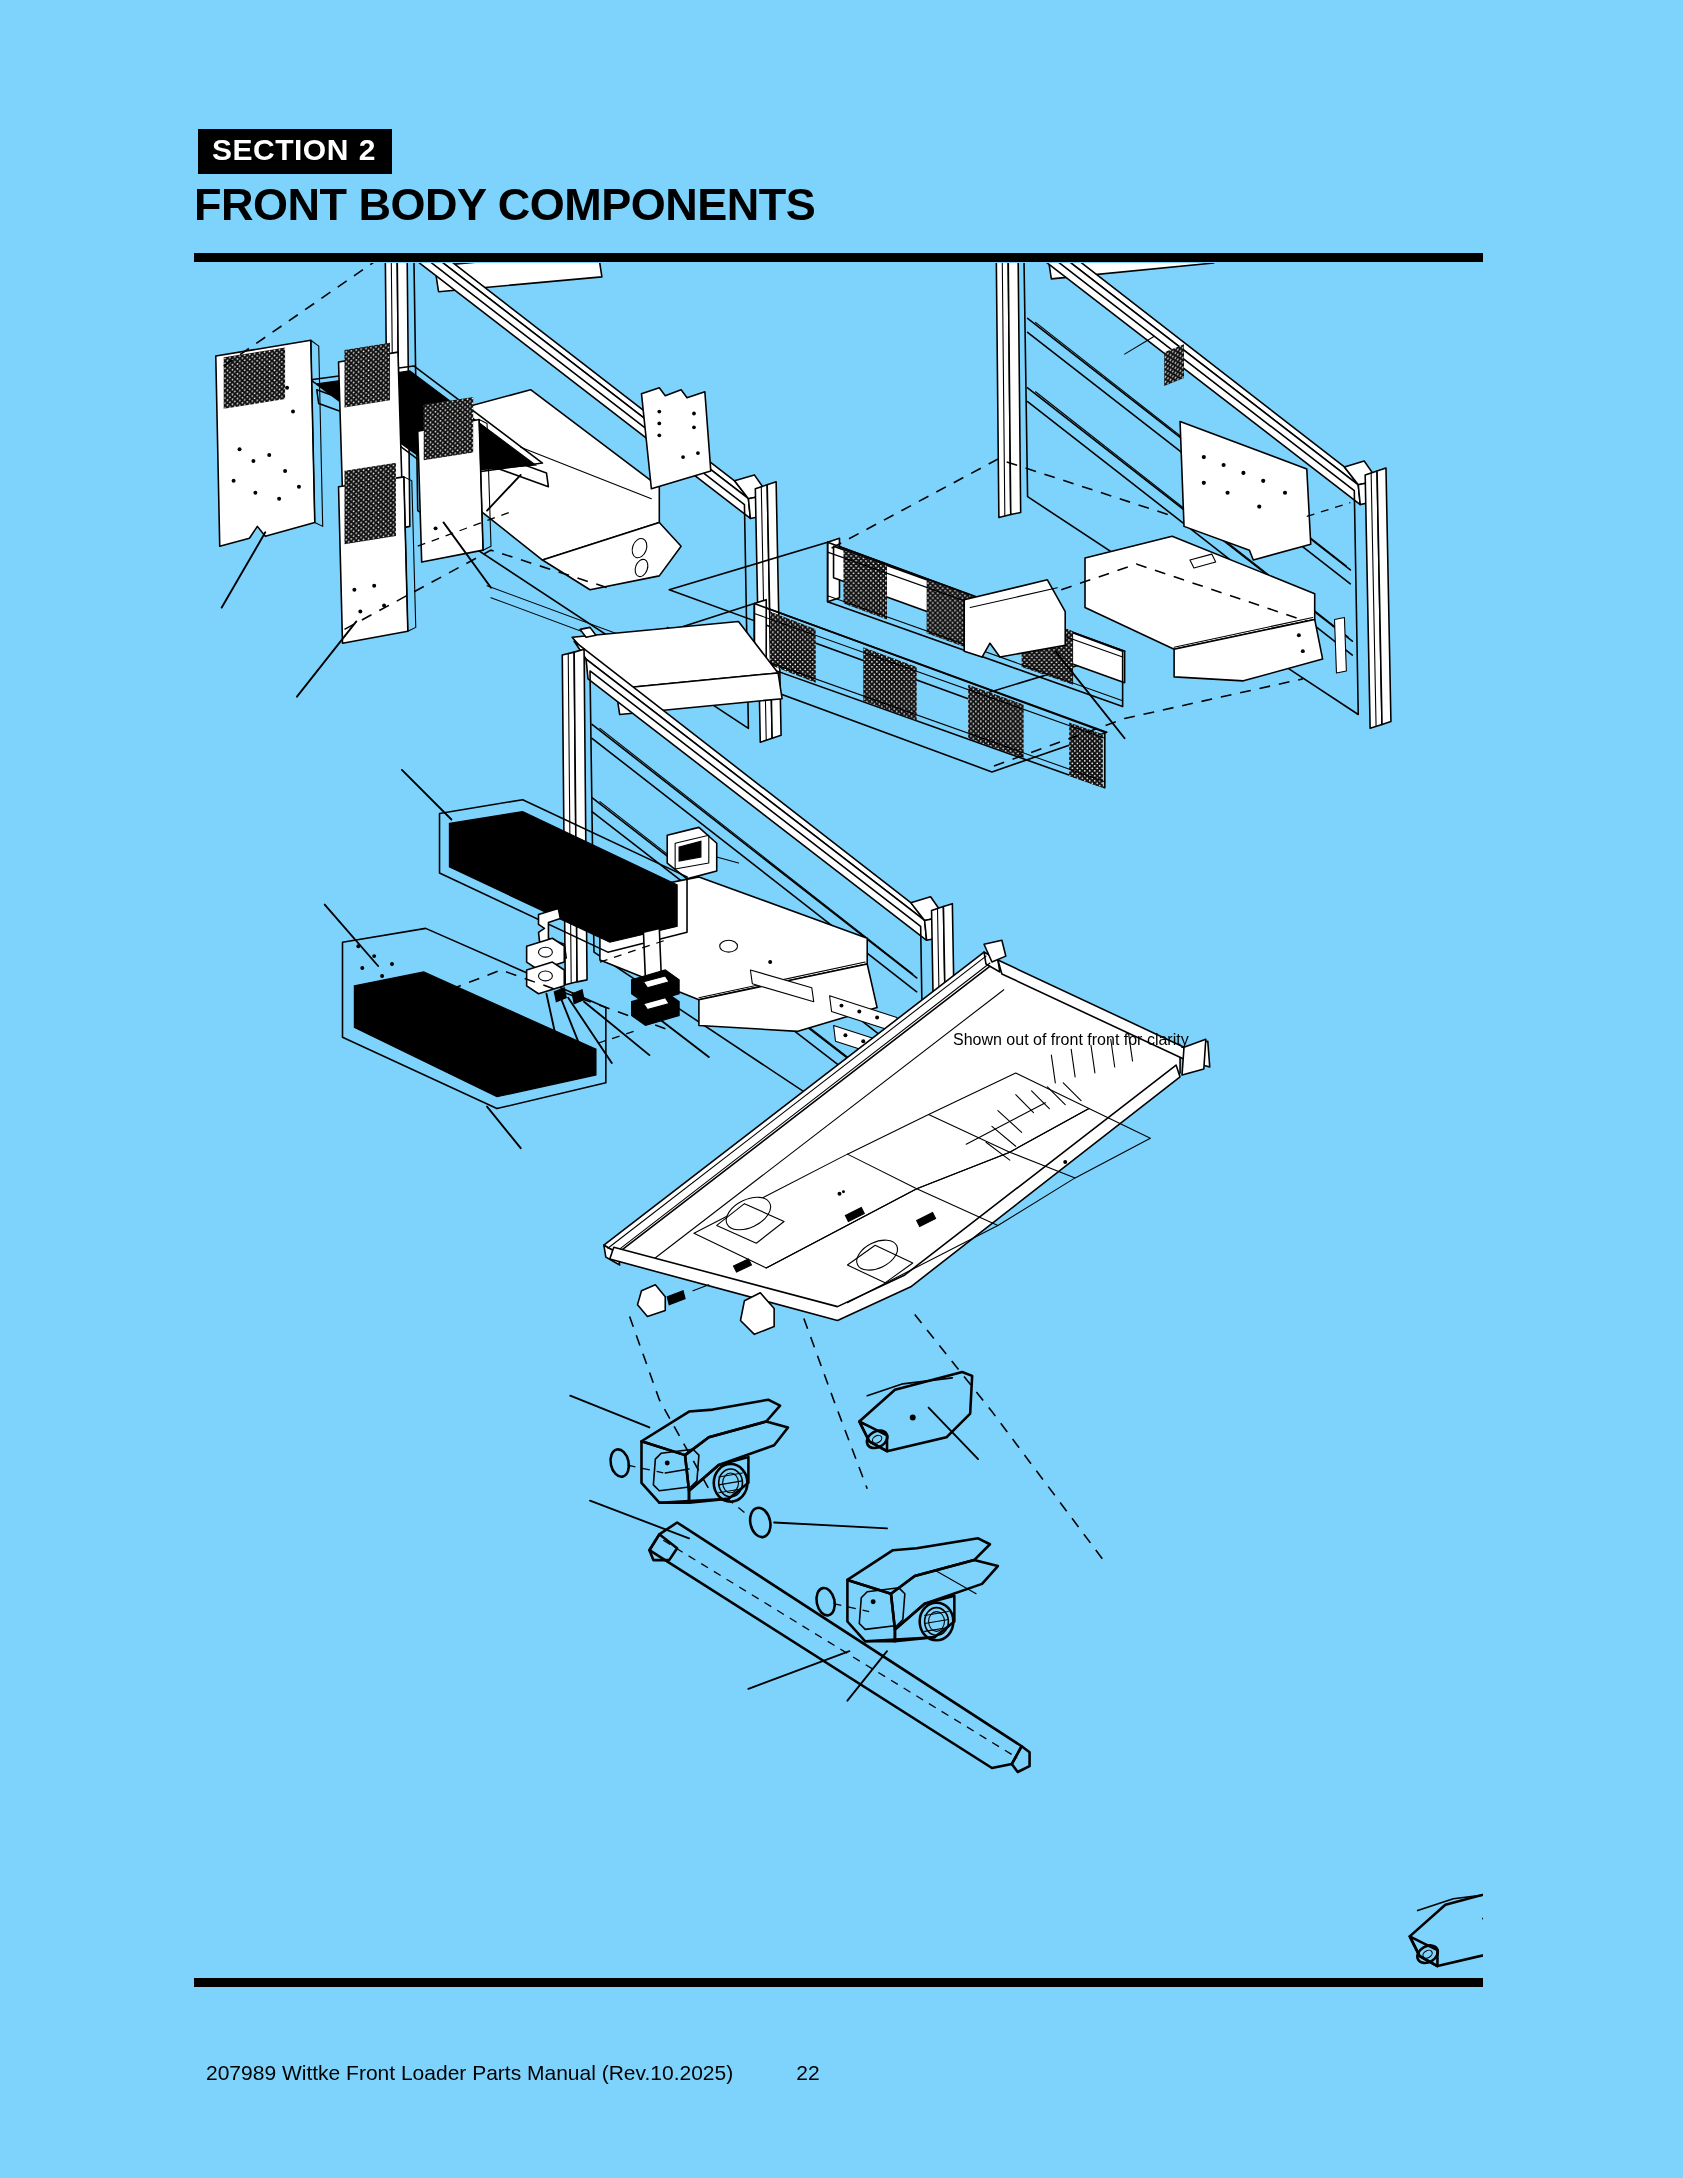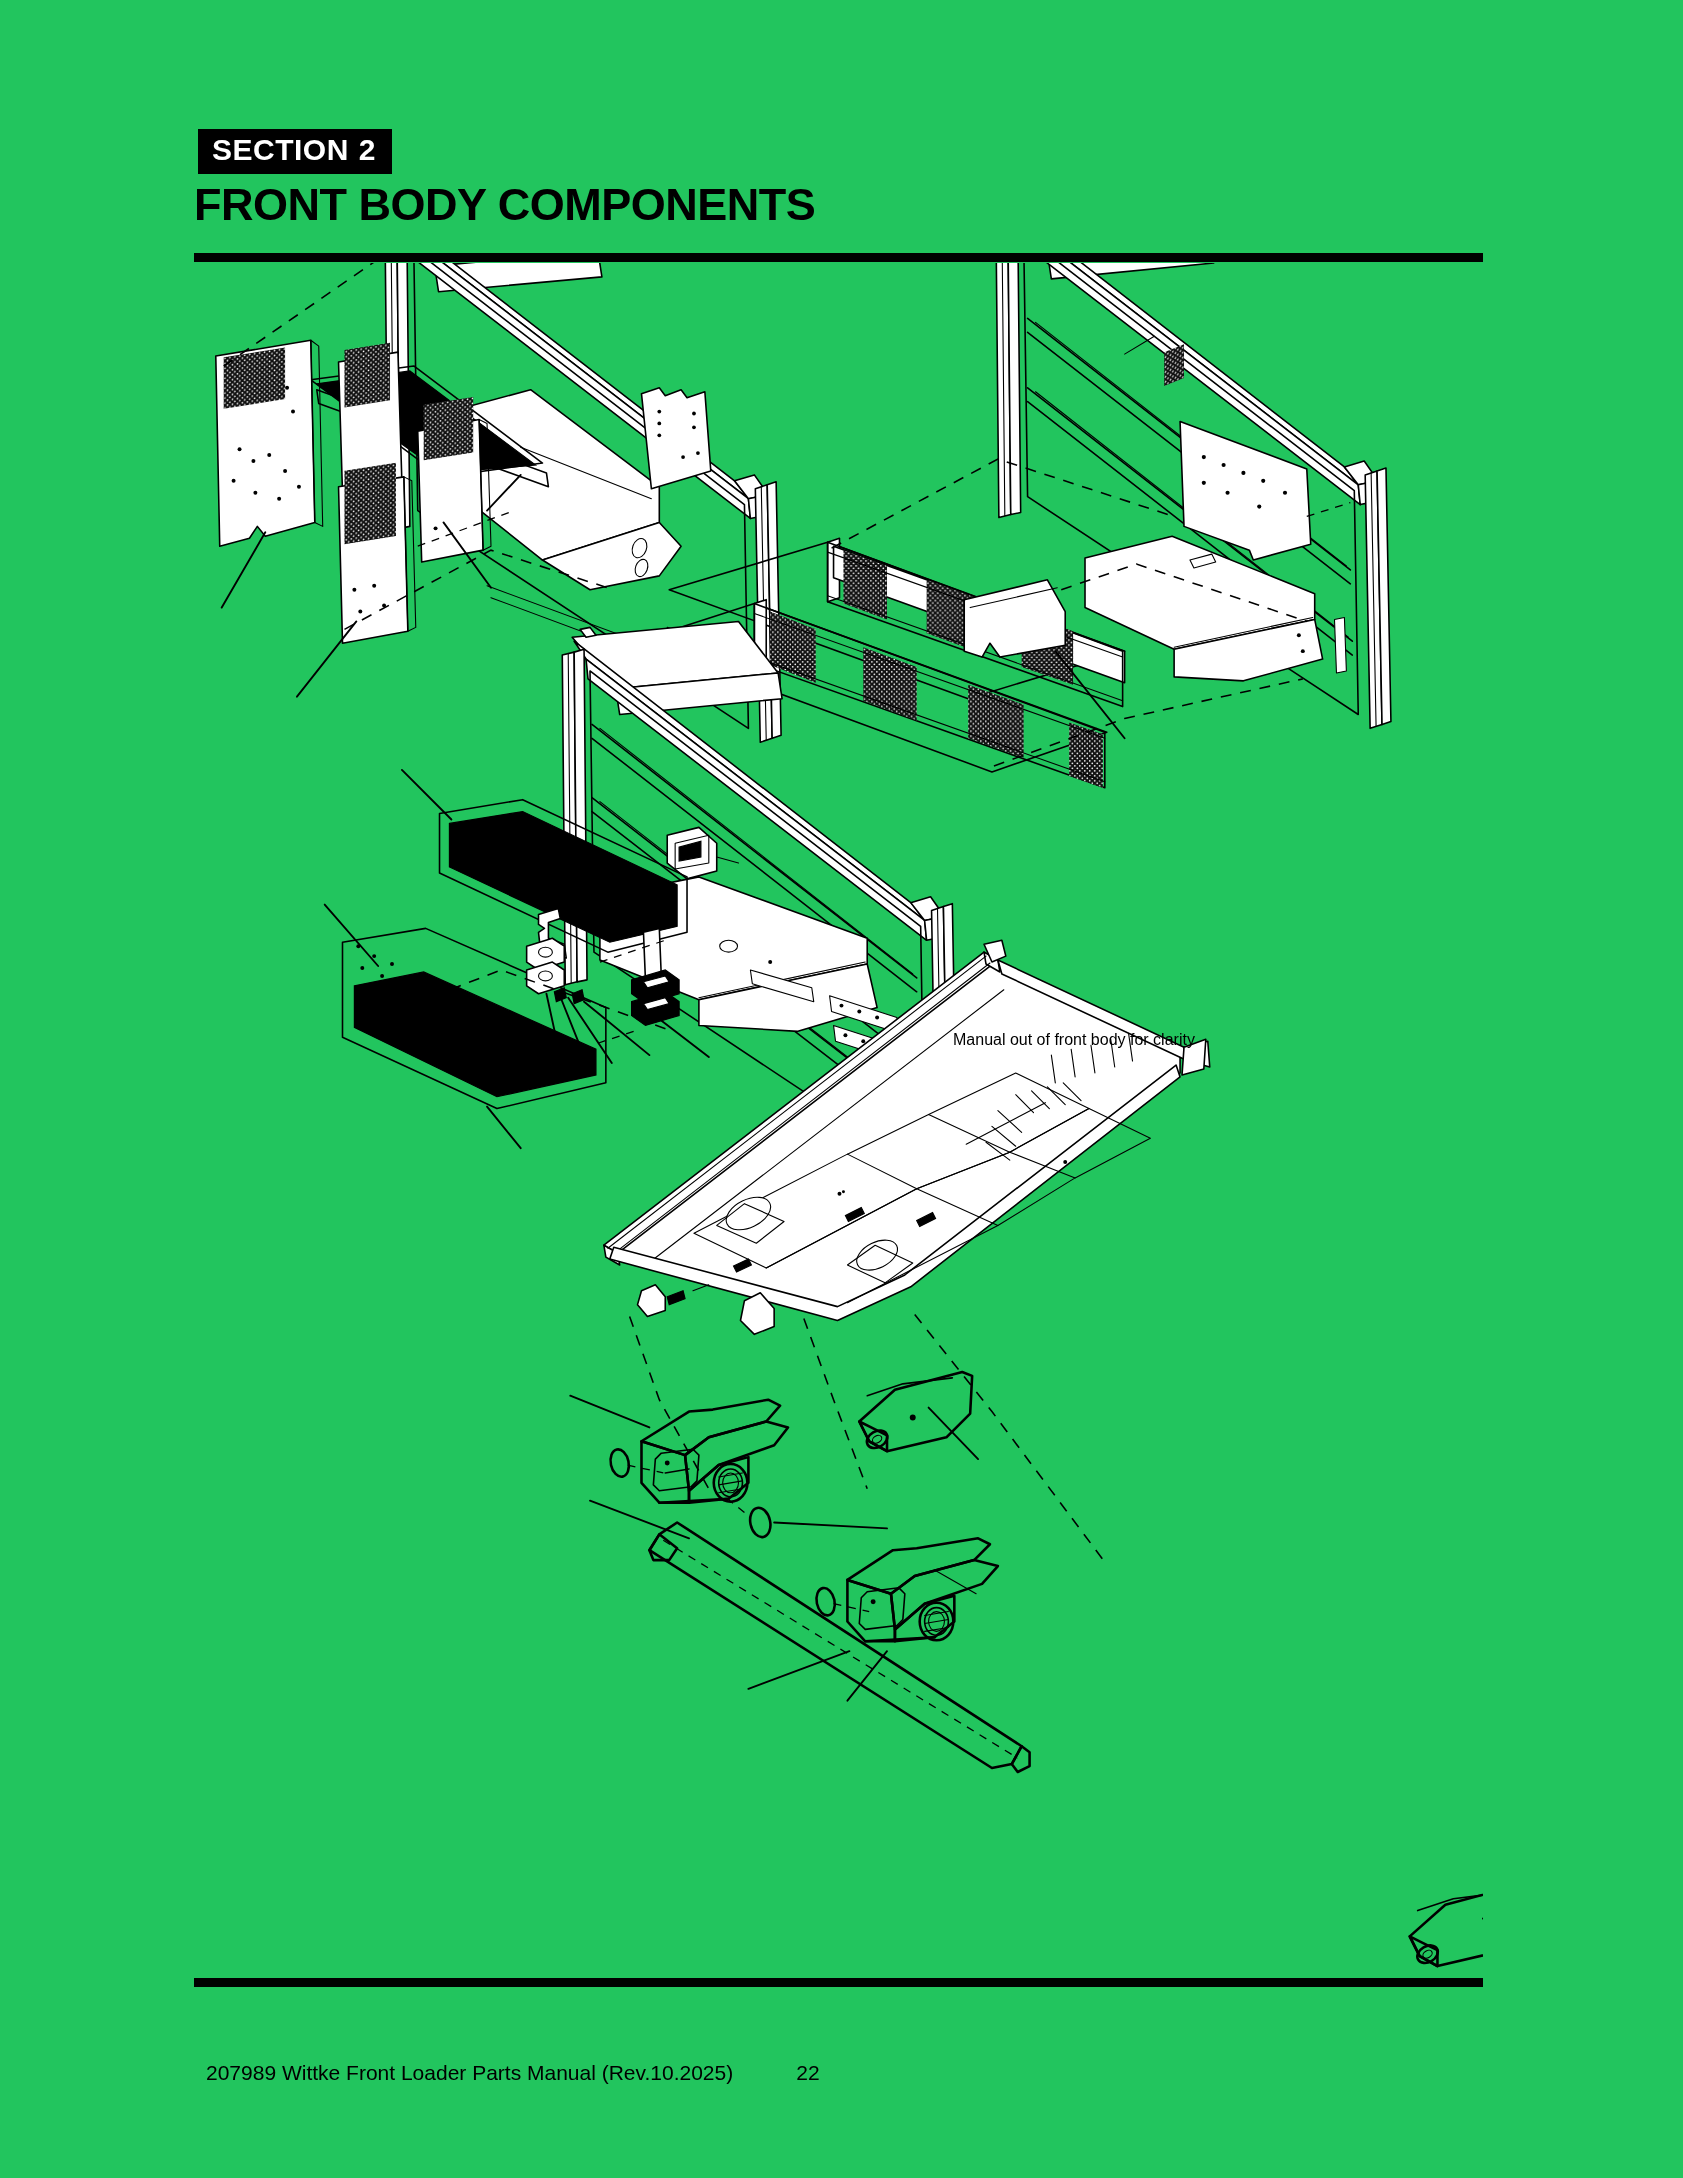--- a/index.html
+++ b/index.html
@@ -12,21 +12,21 @@
     height: 2178px;
     position: relative;
     font-family: "Liberation Sans", sans-serif;
     color: #000000;
     overflow: hidden;
   }
 
   .page {
     position: absolute;
     inset: 0;
-    background: #22c55e;
+    background: #7dd3fc;
     text-decoration: underline;
   }
 
   
   .section-badge {
     position: absolute;
     left: 198px;
     top: 129px;
     background: #000000;
     color: #ffffff;
@@ -521,21 +521,21 @@
           <path class="lead" d="M1302 1672 L1344 1726"></path>
 
           <ellipse class="blk" cx="1282" cy="1752" rx="12" ry="11"></ellipse>
           <ellipse class="wht-t" cx="1282" cy="1752" rx="5" ry="5"></ellipse>
           <path class="lead" d="M1282 1766 L1286 1830"></path>
         </g>
       </g>
     </svg>
   </div>
 
-  <div class="note">Manual out of front body for clarity</div>
+  <div class="note">Shown out of front front for clarity</div>
 
   <div class="rule rule-bottom"></div>
 
   <div class="footer">
     <span class="doc-line">207989 Wittke Front Loader Parts Manual (Rev.10.2025)</span><span class="page-no">22</span>
   </div>
 
 </div>
 
 

